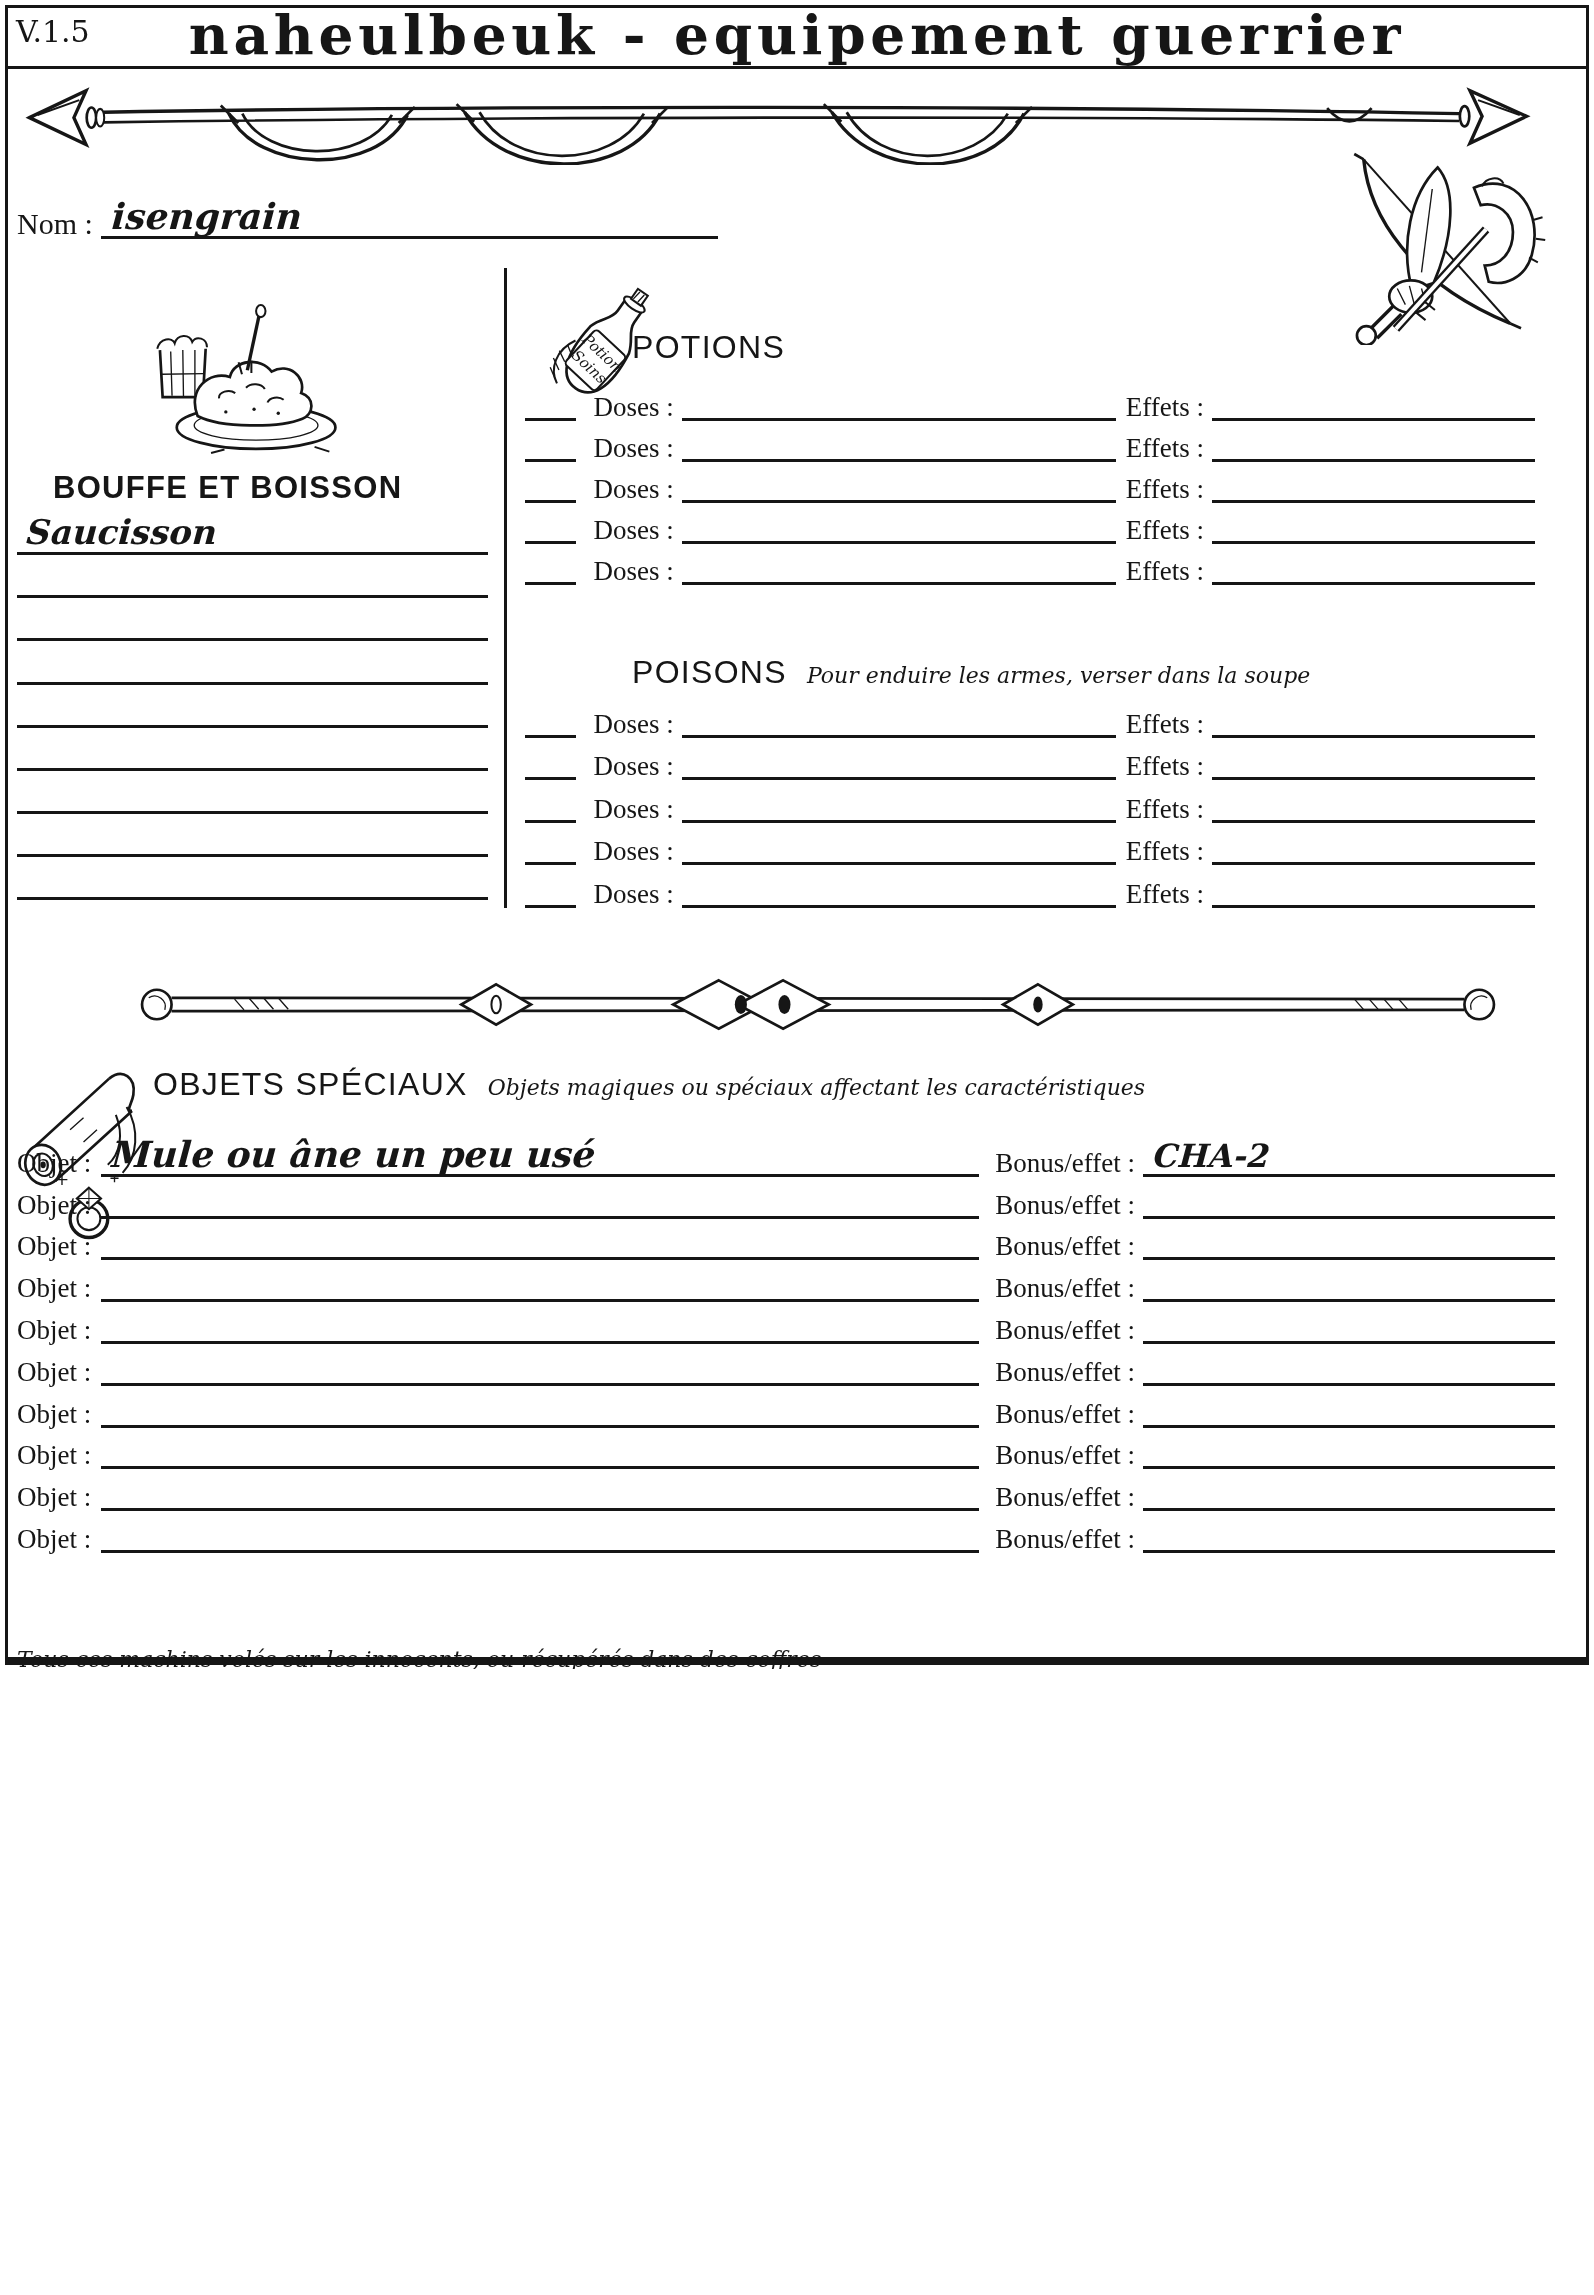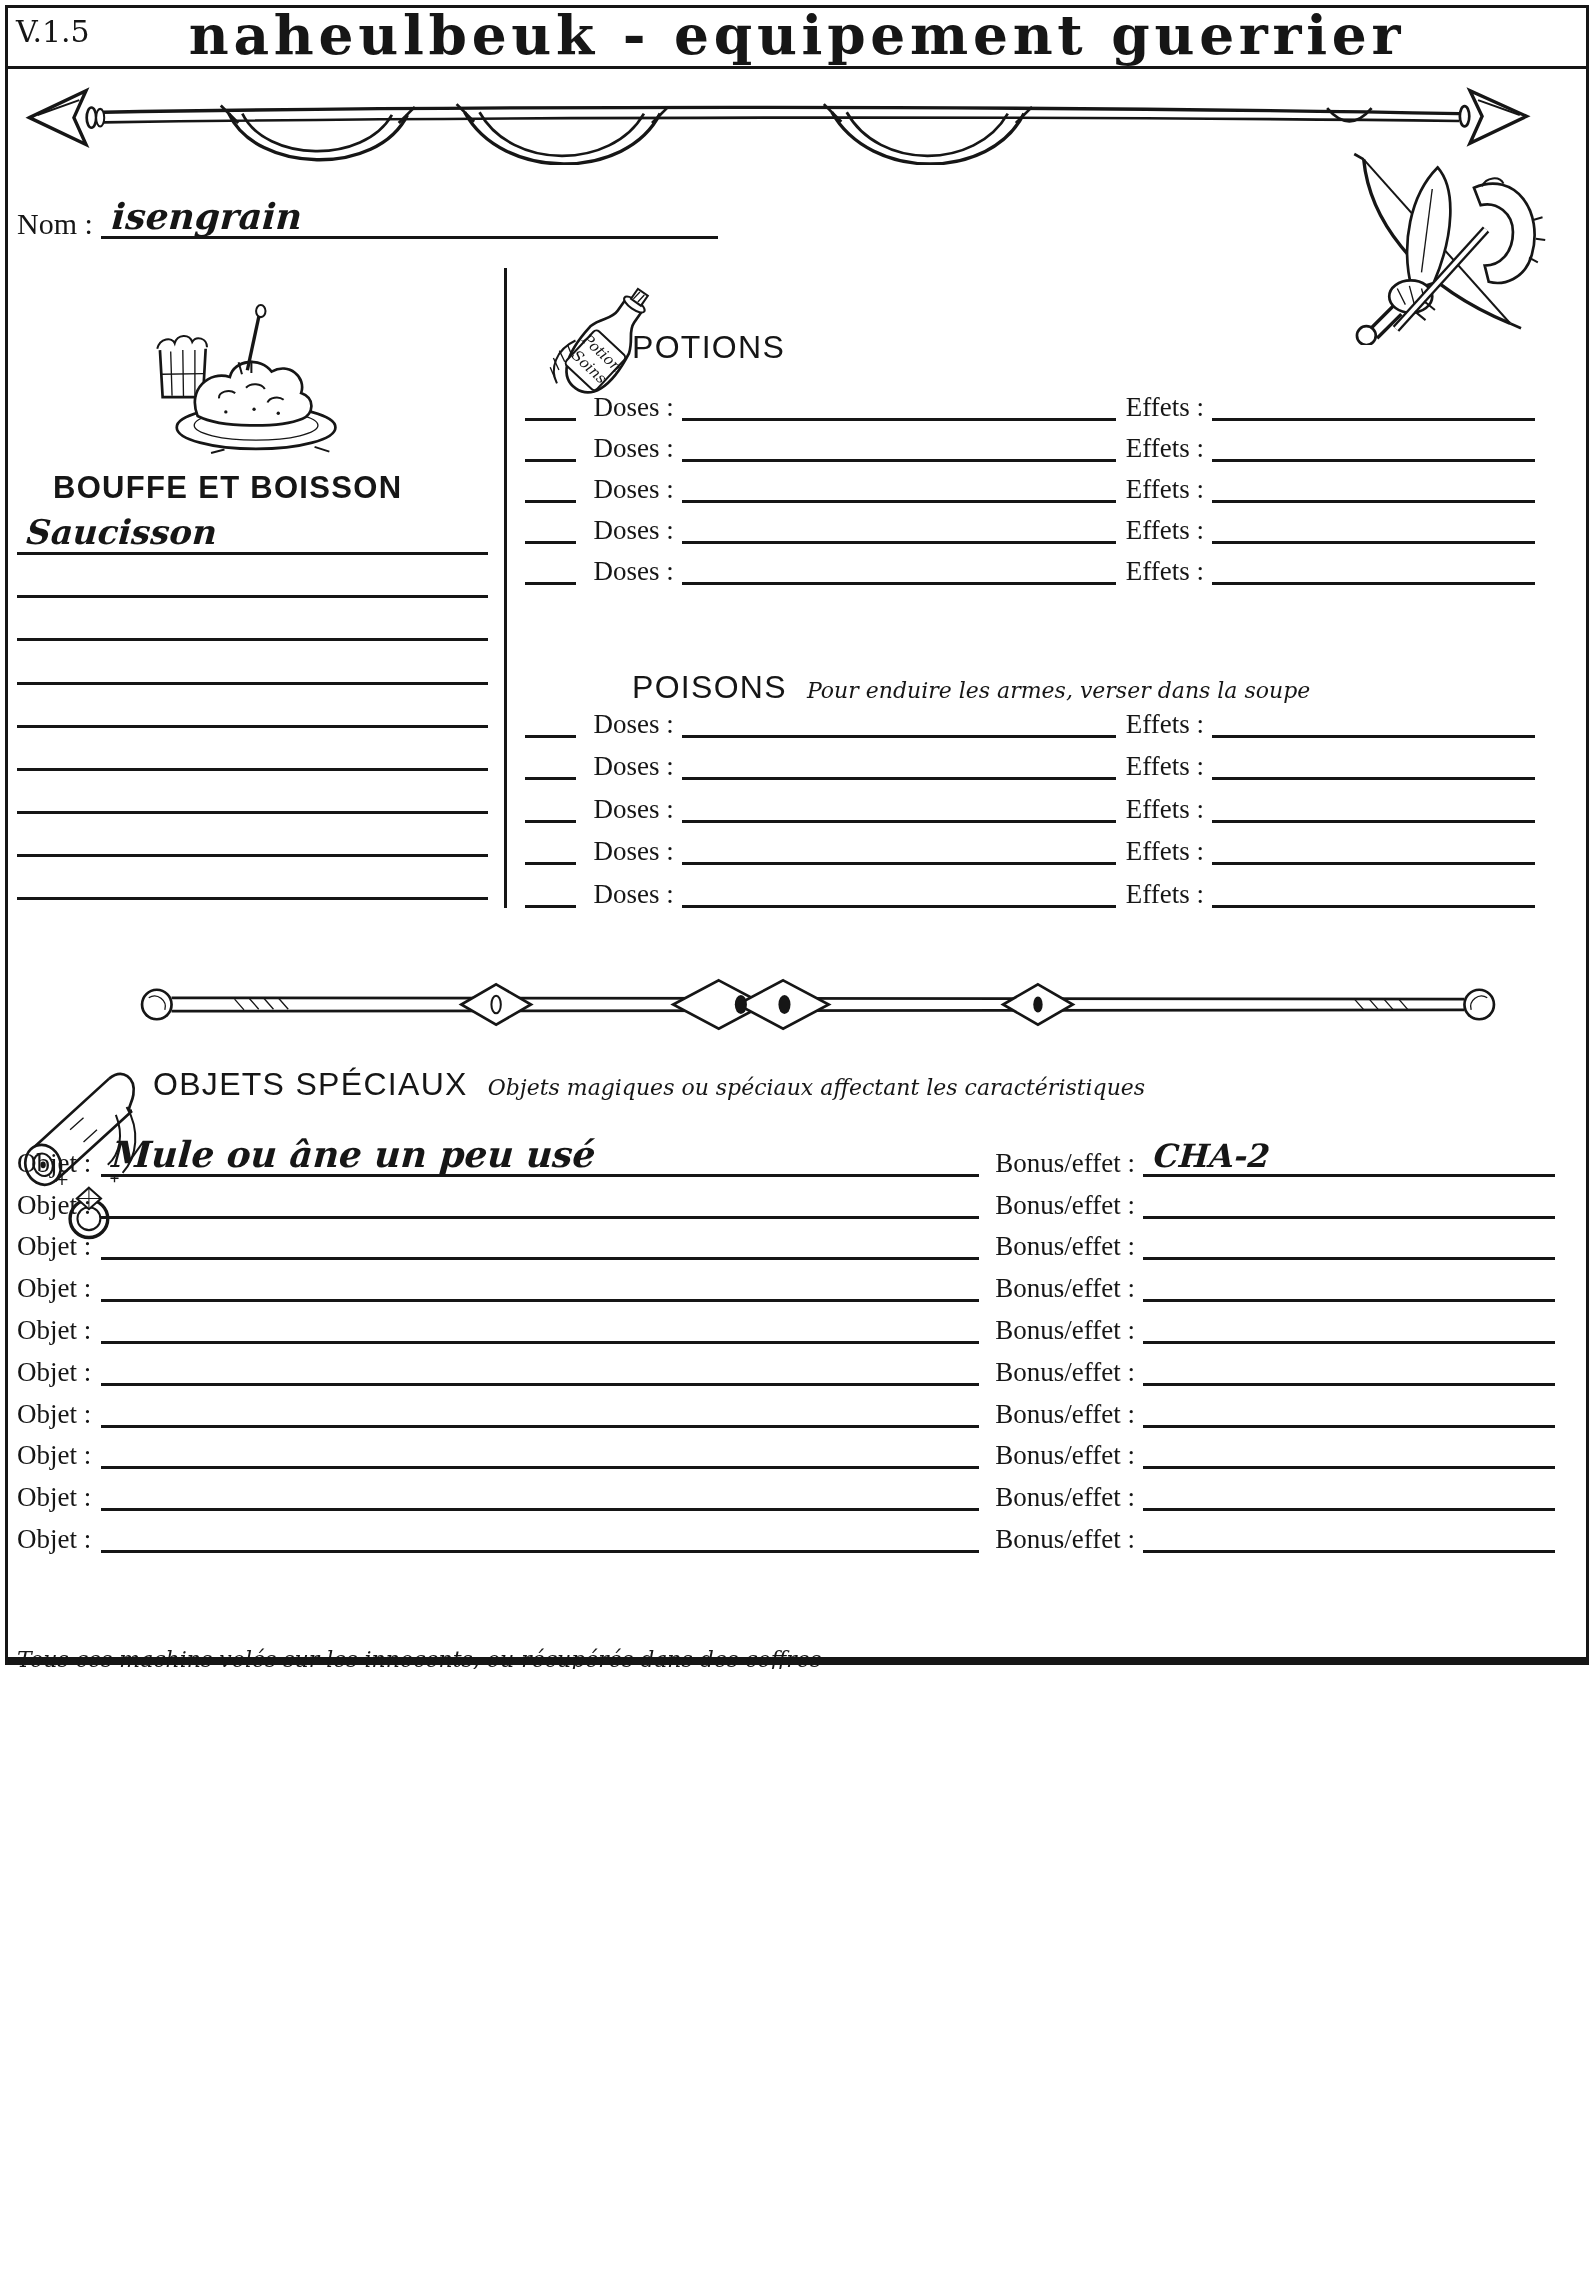--- a/index.html
+++ b/index.html
@@ -31,21 +31,21 @@
   .lbl.bonus{padding:0 8px 0 16px;}
   .nom-row{position:absolute;left:17px;top:199px;width:701px;height:40px;display:flex;align-items:flex-end;}
   .nom-row .lbl{font-size:30px;padding-right:8px;}
   .wline{position:absolute;left:17px;width:471px;height:42px;border-bottom:3.4px solid #161616;
          display:flex;align-items:flex-end;box-sizing:border-box;}
   .wline .hw{padding:0 0 2.7px 9.4px;font-size:34px;}
   .wline.butin{width:1561px;}
   .bouffe-title{position:absolute;left:53px;top:470px;font-family:"Liberation Sans",sans-serif;
                 font-weight:bold;font-size:31px;letter-spacing:1.3px;}
   .potions-title{position:absolute;left:632px;top:329px;}
-  .poisons-head{left:632px;top:669px;}
+  .poisons-head{left:632px;top:654px;}
   .objets-head{left:153px;top:1066px;}
   .butin-head{left:17px;top:1647px;}
   .vdiv{position:absolute;left:504px;top:268px;width:2.7px;height:640px;background:#161616;}
   svg{position:absolute;}
   svg *{vector-effect:none;}
 </style>
 </head>
 <body>
 
 <div class="page">

